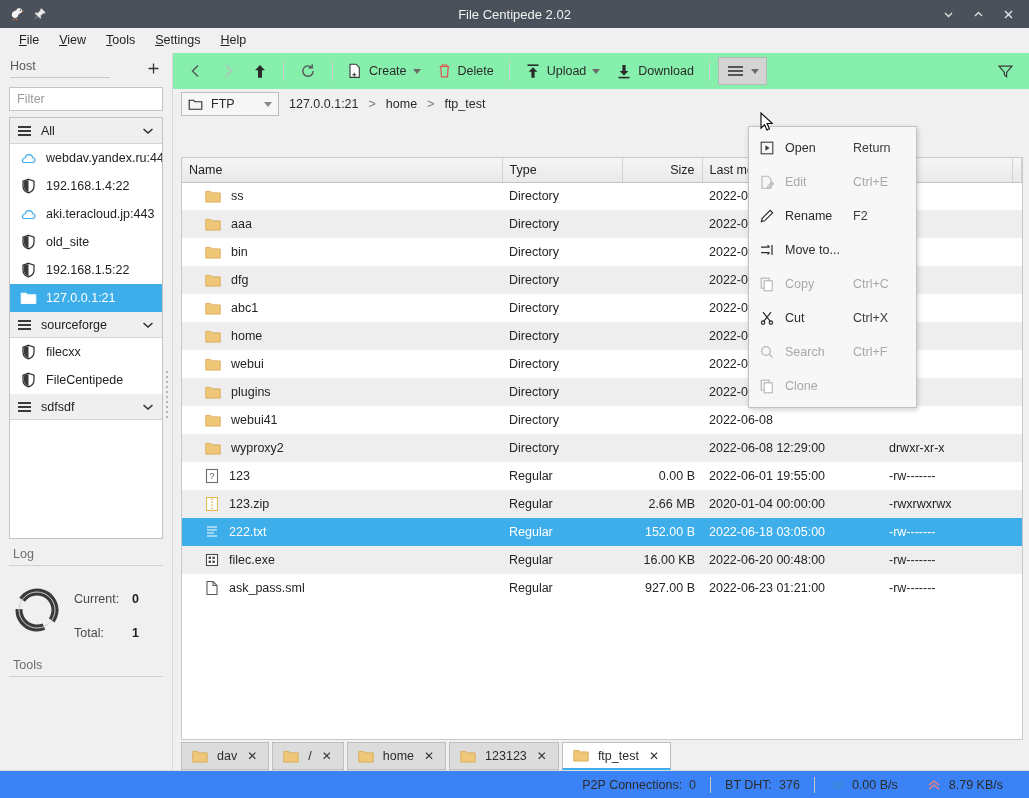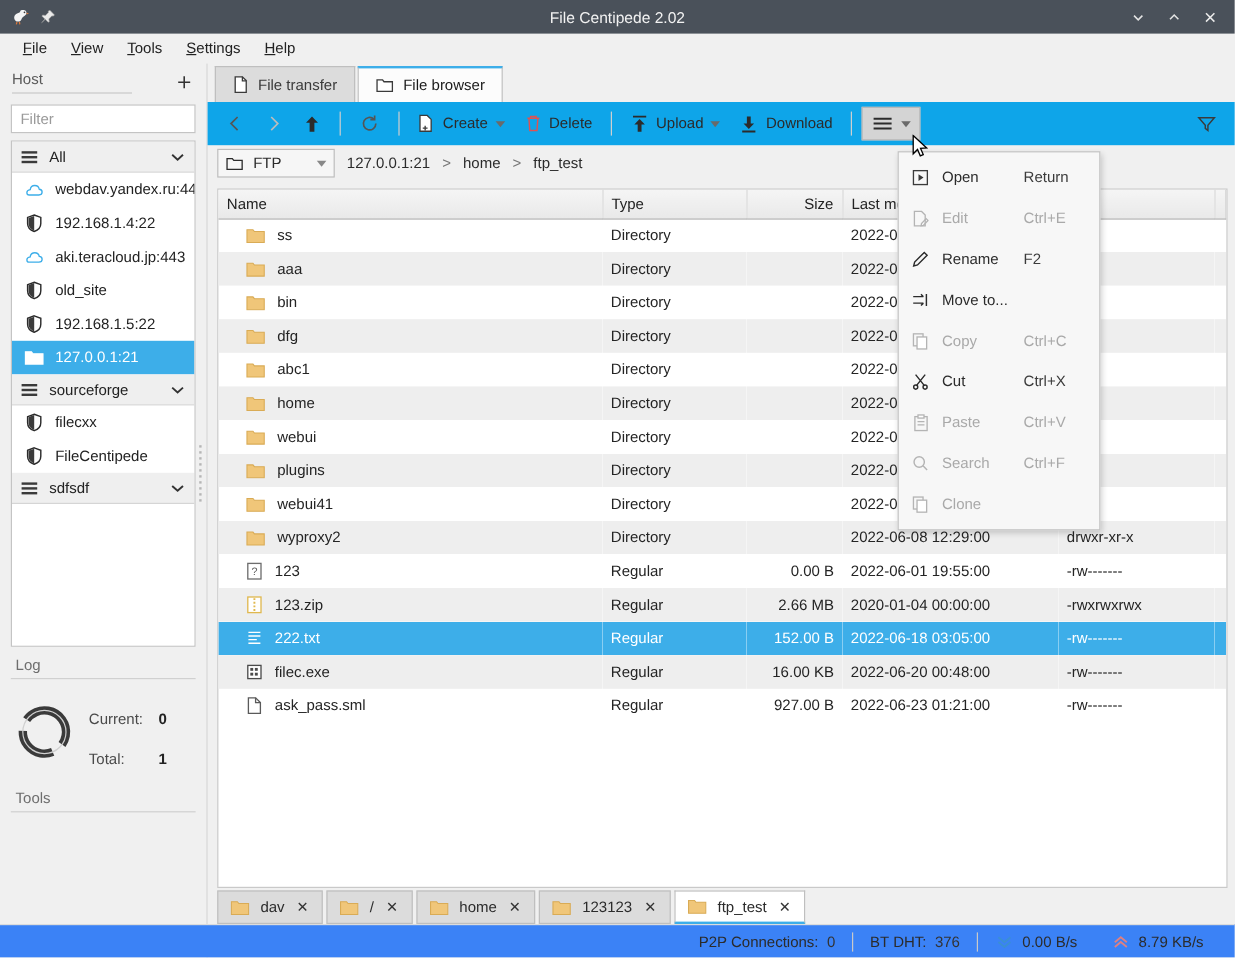--- a/index.html
+++ b/index.html
@@ -101,21 +101,21 @@
 
   .tabstrip { height: 32px; display: flex; align-items: flex-end; padding-left: 6px; }
   .ttab {
     height: 30px; display: flex; align-items: center; gap: 8px; padding: 0 14px;
     border: 1px solid #bfbfbf; border-bottom: none; background: #dcdcdc;
     font-size: 12.5px; color: #3a3a3a; margin-right: 2px;
   }
   .ttab.active { background: #fcfcfc; color: #1a1a1a; border-top: 2px solid #3daee9; padding-top: 0; }
 
   .toolbar { height: 36px; display: flex; align-items: center; padding: 0 8px; gap: 2px;
-             background: #0ea5e9; position: relative; }
+             background: #86efac; position: relative; }
   .tbtn { height: 28px; display: flex; align-items: center; gap: 6px; padding: 0 7px;
           font-size: 12.5px; color: #2b2b2b; }
   .tbtn.disabled { color: #b0b0b0; }
   .tbtn.pressed { background: #d4d4d4; border: 1px solid #b8b8b8; }
   .tsep { width: 1px; height: 20px; background: #cfcfcf; margin: 0 6px; }
   .caret { border-left: 4px solid transparent; border-right: 4px solid transparent;
            border-top: 5px solid #6a6a6a; }
   .spacer { flex: 1; }
 
   .pathbar { height: 30px; display: flex; align-items: center; padding: 0 8px; gap: 10px; }
@@ -395,39 +395,20 @@
         </div>
       </div>
 
       <div class="sb-section">Tools</div>
 
       <div class="status-dirs">Directories: 10 Files: 5</div>
     </div>
 
     <div class="right">
 
-      <div class="tabstrip">
-        <div class="ttab">
-          <span>
-            <svg width="13" height="15" viewBox="0 0 13 15">
-                <path d="M2 1h6l3.2 3.2V14H2z" fill="#fff" stroke="#3a3a3a" stroke-width="1.1"></path>
-                <path d="M8 1v3.4h3.2" fill="none" stroke="#3a3a3a" stroke-width="1.1"></path>
-              </svg>
-          </span>
-          <span>File transfer</span>
-        </div>
-        <div class="ttab active">
-          <span>
-            <svg width="15" height="14" viewBox="0 0 15 14">
-                <path d="M1.2 2.5h4.6l1.2 1.6h7v8H1.2z" fill="#fff" stroke="#3a3a3a" stroke-width="1.1"></path>
-              </svg>
-          </span>
-          <span>File browser</span>
-        </div>
-      </div>
 
       <div class="toolbar">
         <div class="tbtn">
           <svg width="16" height="16" viewBox="0 0 16 16">
               <path d="M10 2.5L4.5 8l5.5 5.5" stroke="#555" stroke-width="1.4" fill="none"></path>
             </svg>
         </div>
         <div class="tbtn disabled">
           <svg width="16" height="16" viewBox="0 0 16 16">
               <path d="M6 2.5L11.5 8 6 13.5" stroke="#bcbcbc" stroke-width="1.4" fill="none"></path>
@@ -934,31 +915,20 @@
             <path d="M3 1.2l7.5 9.4M11 1.2L3.5 10.6" stroke="#2b2b2b" stroke-width="1.2" fill="none"></path>
             <circle cx="3.1" cy="11.6" r="1.7" fill="none" stroke="#2b2b2b" stroke-width="1.2"></circle>
             <circle cx="10.9" cy="11.6" r="1.7" fill="none" stroke="#2b2b2b" stroke-width="1.2"></circle>
           </svg>
       </span>
       <span class="mlabel">Cut</span>
       <span class="mshort">Ctrl+X</span>
     </div>
     <div class="mrow dis">
       <span class="mico">
-        <svg width="13" height="15" viewBox="0 0 13 15">
-            <rect x="1.4" y="2.2" width="10.2" height="11.6" fill="none" stroke="#b4b4b4" stroke-width="1.1"></rect>
-            <rect x="4" y="0.8" width="5" height="2.6" fill="#fff" stroke="#b4b4b4" stroke-width="1.1"></rect>
-            <path d="M3.6 6.4h5.8M3.6 9h5.8" stroke="#b4b4b4" stroke-width="1"></path>
-          </svg>
-      </span>
-      <span class="mlabel">Paste</span>
-      <span class="mshort">Ctrl+V</span>
-    </div>
-    <div class="mrow dis">
-      <span class="mico">
         <svg width="14" height="14" viewBox="0 0 14 14">
             <circle cx="6" cy="6" r="4.3" fill="none" stroke="#b4b4b4" stroke-width="1.2"></circle>
             <path d="M9.2 9.2l3.4 3.4" stroke="#b4b4b4" stroke-width="1.2"></path>
           </svg>
       </span>
       <span class="mlabel">Search</span>
       <span class="mshort">Ctrl+F</span>
     </div>
     <div class="mrow dis">
       <span class="mico">

